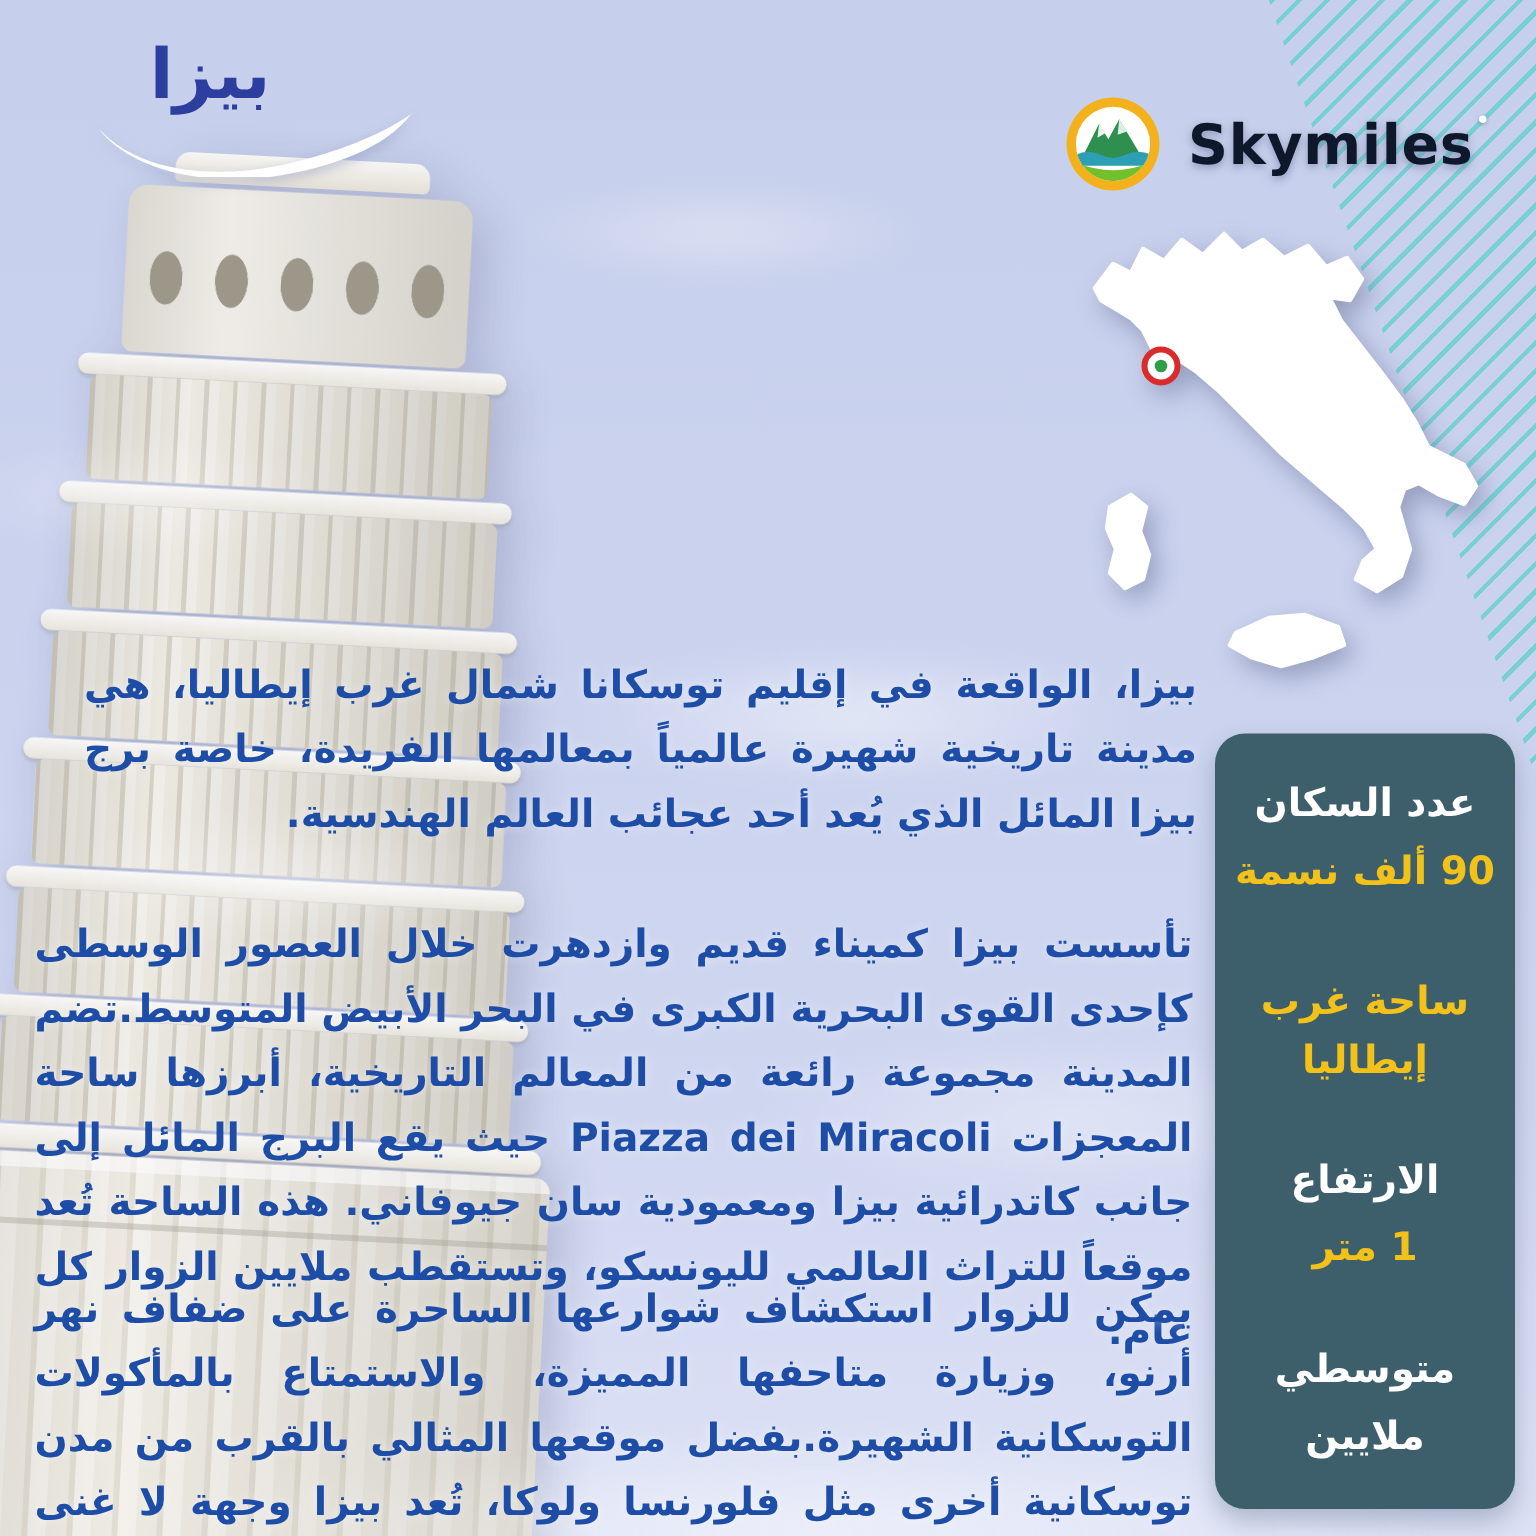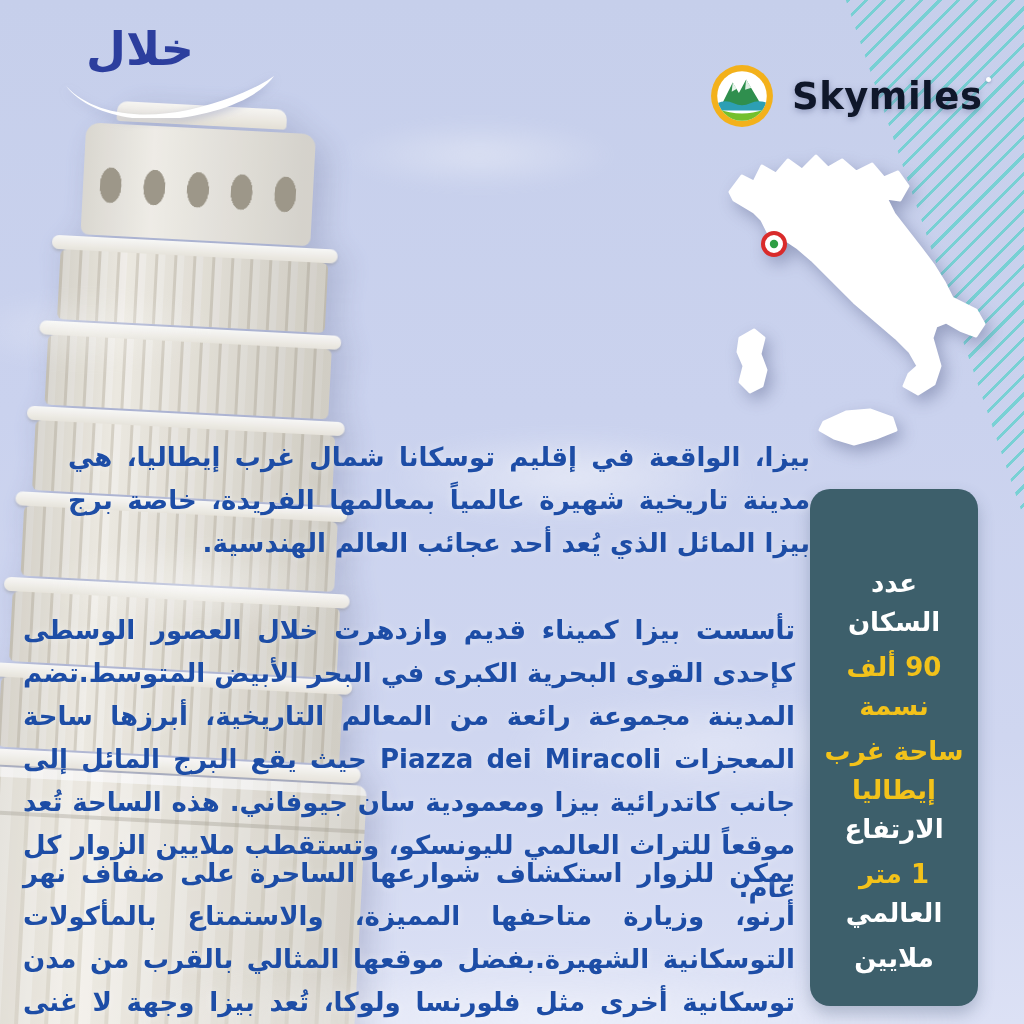--- a/index.html
+++ b/index.html
@@ -61,27 +61,27 @@
   .stripes{position:absolute;right:0;top:0;width:270px;height:540px;z-index:1;
     clip-path:polygon(34% 0,100% 0,100% 96%);
     background:repeating-linear-gradient(135deg,rgba(86,208,201,.7) 0 3px,transparent 3px 13px);}
   
   .map{position:absolute;left:688px;top:132px;width:322px;height:334px;z-index:4;
     filter:drop-shadow(5px 7px 8px rgba(90,100,140,.45));}
   
   .para{position:absolute;direction:rtl;text-align:justify;color:#1d4da6;
     font-size:26px;font-weight:bold;line-height:43px;z-index:6;
     text-shadow:0 0 8px rgba(255,255,255,.45);}
-  .p1{top:410px;right:214px;width:742px;}
+  .p1{top:410px;right:226px;width:742px;}
   .p2{top:583px;right:229px;width:772px;}
   .p3{top:826px;right:229px;width:772px;}
   
-  .card{position:absolute;left:810px;top:489px;width:168px;height:517px;z-index:6;
+  .card{position:absolute;left:810px;top:489px;width:200px;height:517px;z-index:6;
     background:#3d5f6b;border-radius:20px;box-sizing:border-box;padding:28px 12px;
-    display:flex;flex-direction:column;justify-content:flex-end;align-items:center;
+    display:flex;flex-direction:column;justify-content:space-between;align-items:center;
     direction:rtl;text-align:center;box-shadow:0 8px 16px rgba(60,80,110,.3);}
   .stat{width:100%;}
   .stat-label{color:#ffffff;font-size:26px;font-weight:bold;line-height:1.5;}
   .stat-value{font-size:26px;font-weight:bold;line-height:1.5;margin-top:6px;}
   .stat-value.accent{color:#f3c21a;}
   .stat-value.white{color:#ffffff;}
 </style>
 </head>
 <body>
 
@@ -106,21 +106,21 @@
   <div class="t-base"></div>
 </div>
 
 <div class="cloud" style="left:340px;top:120px;width:280px;height:70px;opacity:.4"></div>
 <div class="cloud" style="left:380px;top:430px;width:380px;height:95px;opacity:.55"></div>
 <div class="cloud" style="left:40px;top:540px;width:320px;height:90px;opacity:.45"></div>
 <div class="cloud" style="left:500px;top:690px;width:430px;height:110px;opacity:.4"></div>
 <div class="cloud" style="left:-40px;top:290px;width:260px;height:80px;opacity:.35"></div>
 <div class="cloud" style="left:120px;top:950px;width:850px;height:140px;opacity:.55"></div>
 
-<div class="hero-title">خلال</div>
+<div class="hero-title">بيزا</div>
 <svg class="swoosh" viewBox="0 0 215 46">
   <path d="M4,14 C30,42 78,48 126,38 C162,30 192,18 212,4 C196,26 160,40 118,46 C70,52 24,40 4,14 Z" fill="#ffffff"></path>
 </svg>
 
 <div class="brand">
   <svg class="brand-badge" viewBox="0 0 62 62">
     <circle cx="31" cy="31" r="30" fill="#f3b11b"></circle>
     <circle cx="31" cy="31" r="24" fill="#ffffff"></circle>
     <clipPath id="lc">
         <circle cx="31" cy="31" r="24"></circle>
@@ -159,16 +159,16 @@
     <div class="stat-value accent">90 ألف نسمة</div>
   </div>
   <div class="stat">
     <div class="stat-value accent">ساحة غرب إيطاليا</div>
   </div>
   <div class="stat">
     <div class="stat-label">الارتفاع</div>
     <div class="stat-value accent">1 متر</div>
   </div>
   <div class="stat">
-    <div class="stat-label">العالمي</div>
+    <div class="stat-label">متوسطي</div>
     <div class="stat-value white">ملايين</div>
   </div>
 </div>
 
 </body></html>

